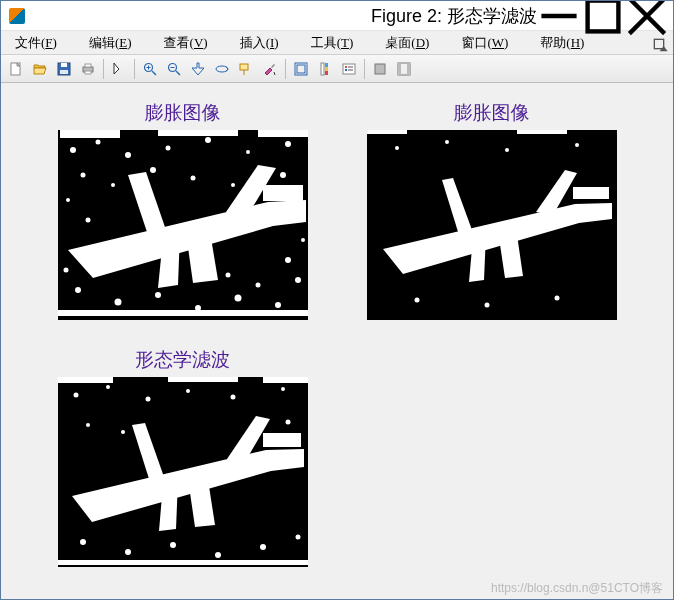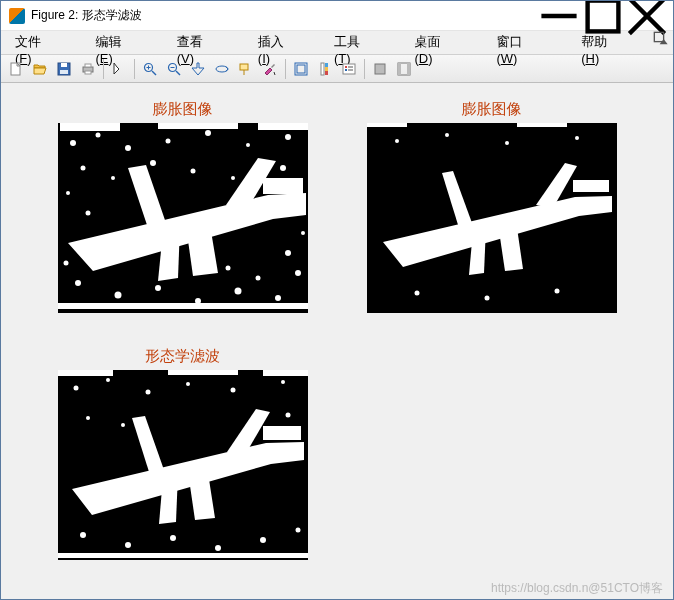--- a/index.html
+++ b/index.html
@@ -21,37 +21,39 @@
     border-bottom: 1px solid #e5e5e5;
   }
   .titlebar .app-icon {
     width: 16px; height: 16px;
     background: linear-gradient(135deg,#f08000 0 50%,#0076a8 50% 100%);
     border-radius: 2px;
     margin-right: 6px;
   }
   .titlebar .title {
     flex: 1;
-    font-size: 12px;
+    font-size: 18px;
     color: #000;
+    text-align: right;
   }
   .titlebar .win-btn {
     width: 44px; height: 28px;
     display: flex; align-items: center; justify-content: center;
     color: #222;
   }
 
   .menubar {
     height: 24px;
     background: #f0f0f0;
     display: flex;
-    align-items: flex-start;
+    align-items: flex-end;
     padding: 0 4px;
-    gap: 18px;
+    gap: 12px;
     border-bottom: 1px solid #d0d0d0;
+    font-family: Liberation Serif, serif;
   }
   .menubar .menu-item {
     padding: 2px 10px;
     font-size: 13px;
     color: #000;
   }
   .menubar .menu-item u { text-decoration: underline; }
   .menubar .dock-right {
     margin-left: auto;
     width: 16px; height: 16px;
@@ -92,22 +94,22 @@
     display: grid;
     grid-template-columns: 1fr 1fr;
     grid-template-rows: 1fr 1fr;
     gap: 24px 36px;
     padding: 8px 36px 20px 36px;
   }
   .subplot {
     display:flex; flex-direction:column; align-items:center;
   }
   .subplot .sub-title {
-    font-size: 15px;
-    color:#c2410c;
+    font-size: 19px;
+    color:#4c1d95;
     margin-bottom: 4px;
     font-family: "SimSun","Microsoft YaHei",serif;
   }
   .subplot .axes {
     width: 250px; height: 190px;
     background:#000;
     position:relative;
     overflow:hidden;
   }
   .axes svg { width:100%; height:100%; display:block; }

